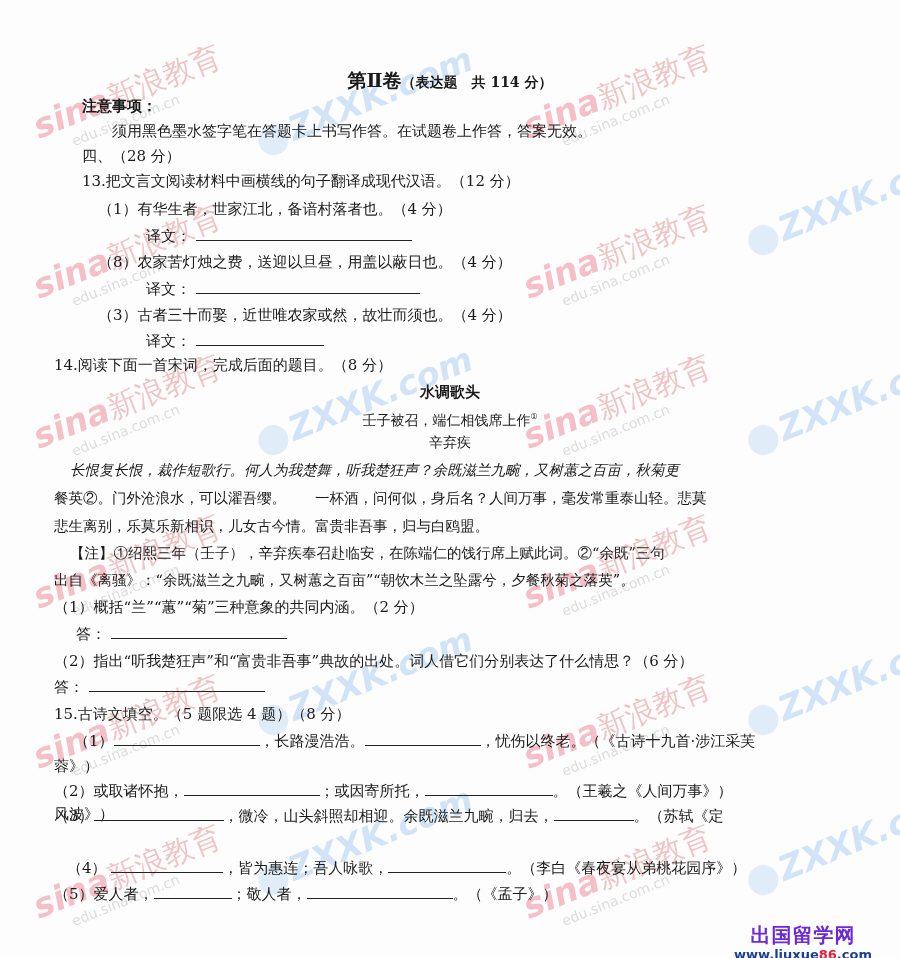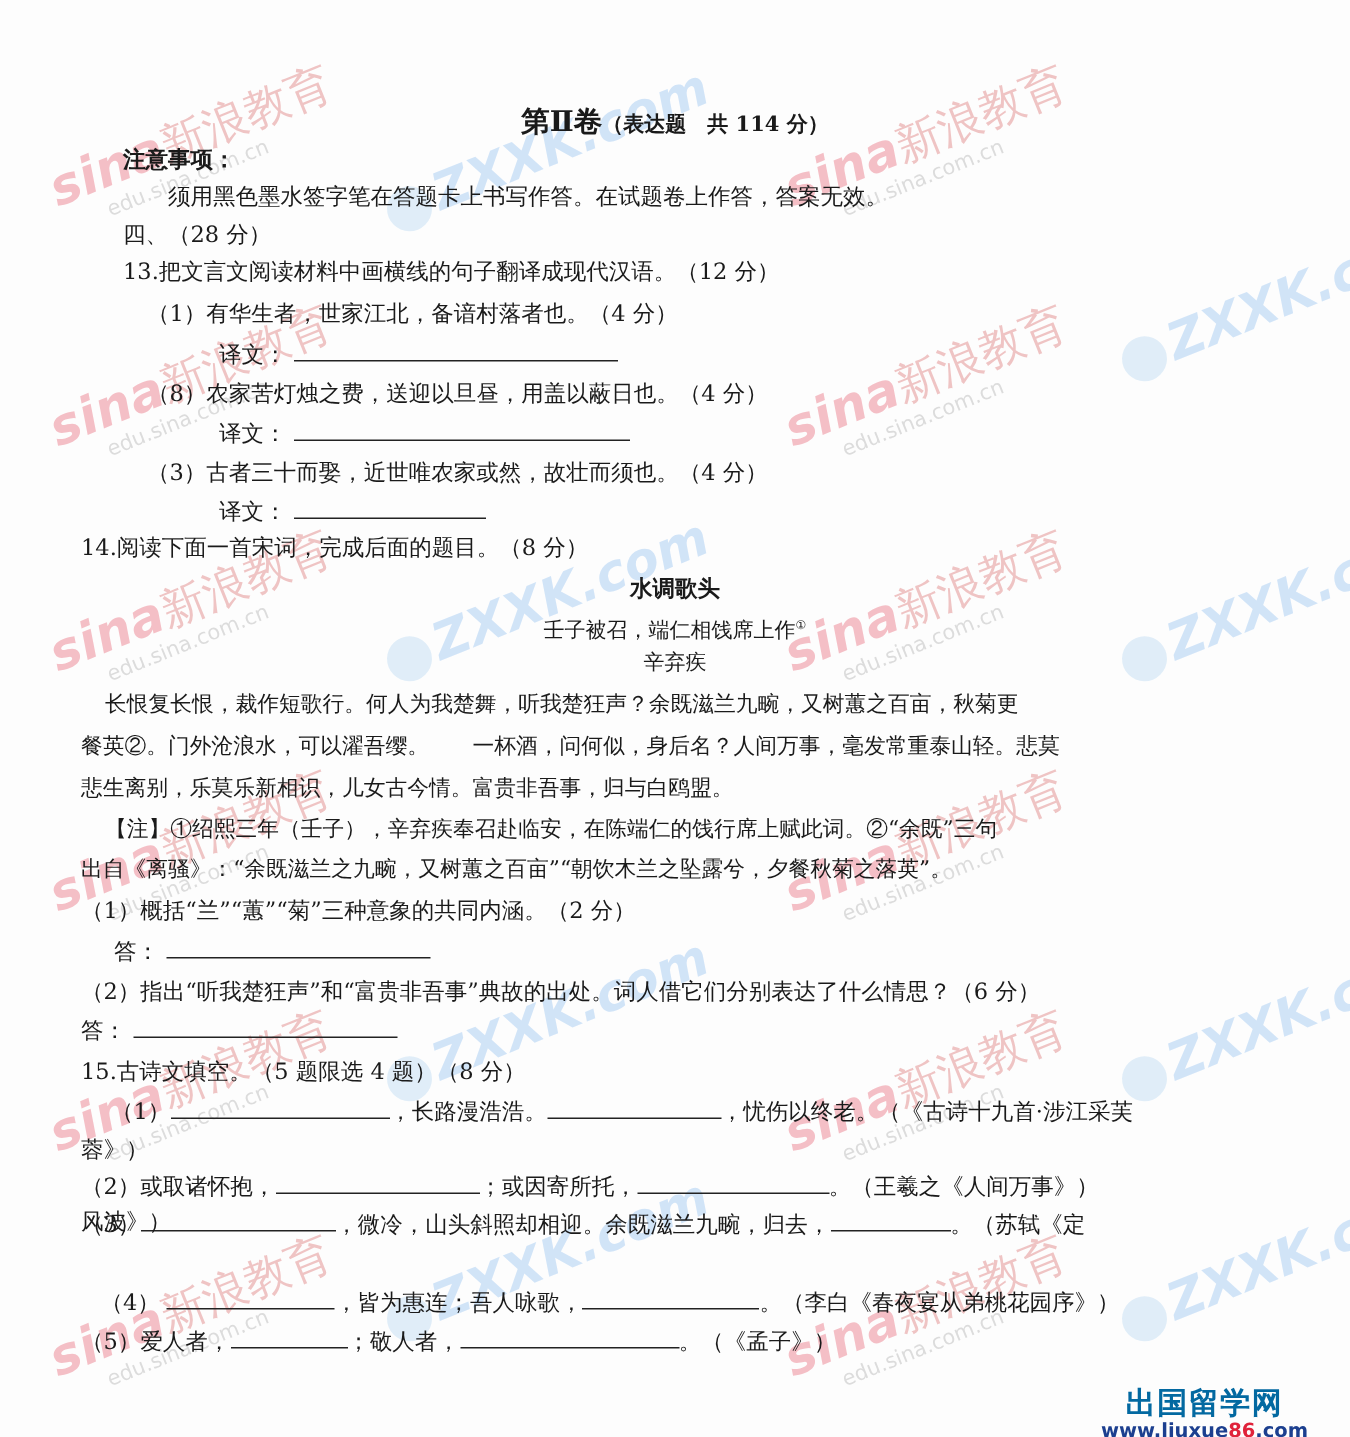--- a/index.html
+++ b/index.html
@@ -11,21 +11,21 @@
   .wm-sina .u{display:block;font-size:14px;color:#888;font-family:"DejaVu Sans",sans-serif;margin-left:30px;margin-top:-4px;}
   .wm-zx{font-family:"DejaVu Sans",sans-serif;font-weight:bold;font-size:34px;color:#3a8ee6;font-style:italic;opacity:.22;}
   .wm-zx .b{display:inline-block;width:30px;height:30px;border-radius:50%;background:#7bb8e8;vertical-align:middle;margin-right:4px;}
   .line{position:absolute;left:0;font-size:15px;line-height:20px;white-space:nowrap;}
   .title{position:absolute;left:0;width:900px;text-align:center;top:68px;font-size:17px;font-weight:bold;}
   .title .sub{font-size:14px;text-align:right;}
   .bold{font-weight:bold;}
   .blank{display:inline-block;border-bottom:1px solid #222;height:14px;vertical-align:baseline;}
   .center{width:900px;text-align:center;left:0;}
   .footer-logo{position:absolute;left:734px;top:922px;font-family:"DejaVu Sans",sans-serif;text-align:center;}
-  .footer-logo .n{font-size:20px;font-weight:bold;color:#0369a1;letter-spacing:1px;}
+  .footer-logo .n{font-size:20px;font-weight:bold;color:#6d28d9;letter-spacing:1px;}
   .footer-logo .u{font-size:13px;font-weight:bold;color:#1c3f8f;margin-top:-2px;}
   .footer-logo .u .r{color:#e0223a;}
 </style>
 </head>
 <body>
 
 <div class="wm wm-sina" style="left:30px;top:70px;"><span class="s">sina</span><span class="c">新浪教育</span><span class="u">edu.sina.com.cn</span></div>
 <div class="wm wm-sina" style="left:520px;top:70px;"><span class="s">sina</span><span class="c">新浪教育</span><span class="u">edu.sina.com.cn</span></div>
 <div class="wm wm-sina" style="left:30px;top:230px;"><span class="s">sina</span><span class="c">新浪教育</span><span class="u">edu.sina.com.cn</span></div>
 <div class="wm wm-sina" style="left:520px;top:230px;"><span class="s">sina</span><span class="c">新浪教育</span><span class="u">edu.sina.com.cn</span></div>
@@ -72,21 +72,21 @@
   <span class="blank" style="width:128px;"></span>
 </div>
 
 <div class="line" style="left:54px;top:355px;">14.阅读下面一首宋词，完成后面的题目。（8 分）</div>
 <div class="line center bold" style="top:382px;">水调歌头</div>
 <div class="line center" style="top:407px;font-size:14px;">
   <span>壬子被召，端仁相饯席上作</span><sup style="font-size:8px;">①</sup>
 </div>
 <div class="line center" style="top:432px;font-size:14px;">辛弃疾</div>
 
-<div class="line" style="left:70px;top:460px;font-size:14.5px;">长恨复长恨，裁作短歌行。何人为我楚舞，听我楚狂声？余既滋兰九畹，又树蕙之百亩，秋菊更</div>
+<div class="line" style="left:70px;top:460px;font-size:14.5px;font-style:italic;">长恨复长恨，裁作短歌行。何人为我楚舞，听我楚狂声？余既滋兰九畹，又树蕙之百亩，秋菊更</div>
 <div class="line" style="left:54px;top:488px;font-size:14.5px;">餐英②。门外沧浪水，可以濯吾缨。　　一杯酒，问何似，身后名？人间万事，毫发常重泰山轻。悲莫</div>
 <div class="line" style="left:54px;top:516px;font-size:14.5px;">悲生离别，乐莫乐新相识，儿女古今情。富贵非吾事，归与白鸥盟。</div>
 
 <div class="line" style="left:70px;top:543px;font-size:14.5px;">【注】①绍熙三年（壬子），辛弃疾奉召赴临安，在陈端仁的饯行席上赋此词。②“余既”三句</div>
 <div class="line" style="left:54px;top:570px;font-size:14.5px;">出自《离骚》：“余既滋兰之九畹，又树蕙之百亩”“朝饮木兰之坠露兮，夕餐秋菊之落英”。</div>
 
 <div class="line" style="left:54px;top:597px;">（1）概括“兰”“蕙”“菊”三种意象的共同内涵。（2 分）</div>
 <div class="line" style="left:76px;top:624px;">
   <span>答：</span>
   <span class="blank" style="width:176px;"></span>

